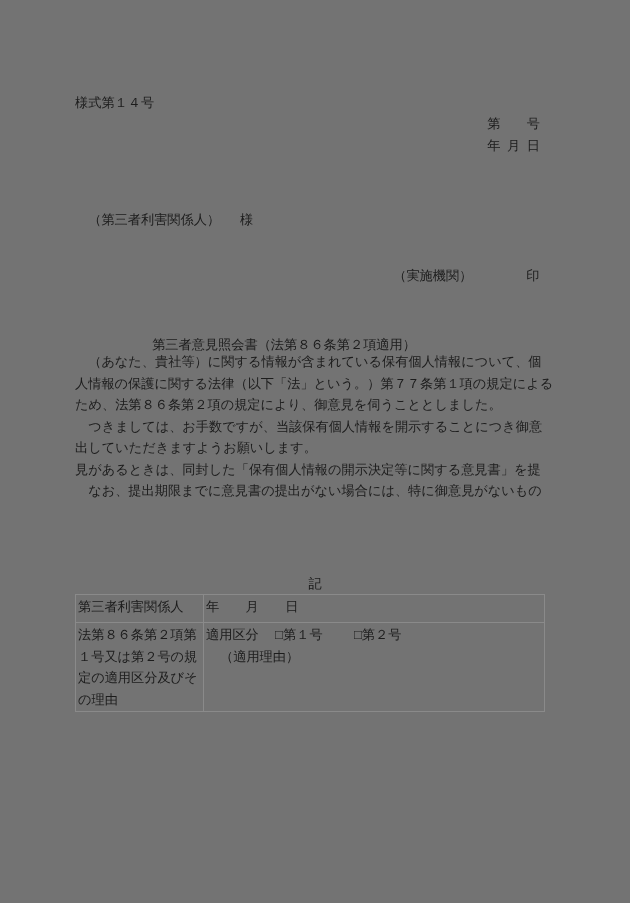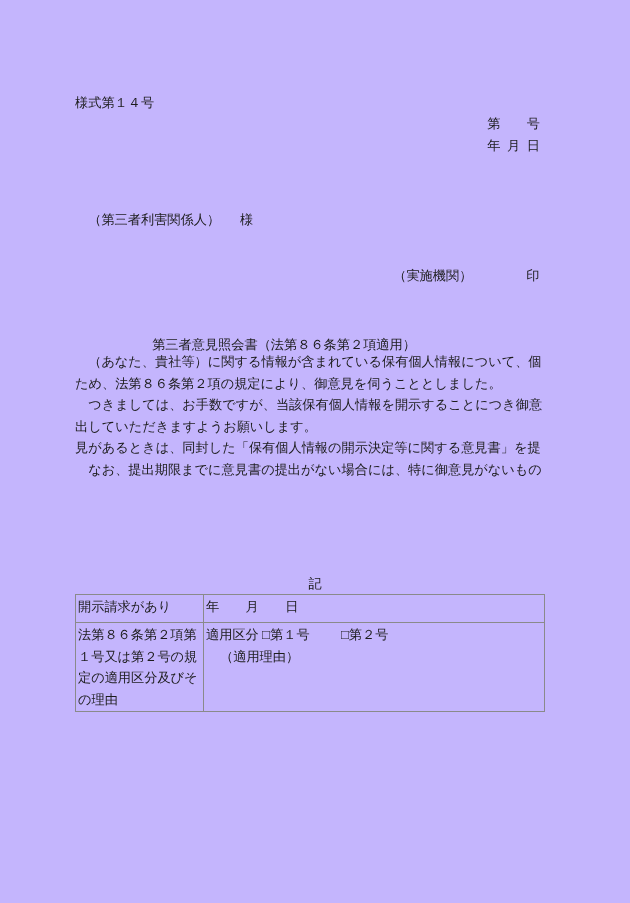--- a/index.html
+++ b/index.html
@@ -1,20 +1,20 @@
 <!DOCTYPE html>
 <html><head>
 <meta charset="utf-8">
 <style>
   * { margin:0; padding:0; box-sizing:border-box; }
   html,body { background:#ffffff; }
   .page {
     position:relative;
     width:630px; height:903px;
-    background:#c4b5fd;
+    background:#737373;
     color:#1c1c1c;
     font-family:"Liberation Serif","DejaVu Serif",serif;
     font-size:13.2px;
     overflow:hidden;
   }
   .abs { position:absolute; line-height:1.15; white-space:pre; }
   .right-col { position:absolute; right:90px; text-align:right; line-height:1.15; white-space:pre; }
   .centered { transform:translateX(-50%);margin-top:20px; }
   .body-block { position:absolute; left:75px; top:351px; width:500px; }
   .body-line { line-height:21.5px; white-space:pre; }
@@ -32,21 +32,21 @@
     padding:1px 2px;
     line-height:21.5px;
     font-size:13.2px;
   }
   td.col-label { width:128px; }
   td.col-value { width:341px; }
   tr.r1 { height:43px; }
   tr.r2 { height:28px; }
   tr.r3 { height:80px; }
   td.apply-cell { padding-top:22px; }
-  .cbx1 { }
+  .cbx1 { margin-left:13px; }
   .cbx2 { margin-left:28px; }
   .reason-line { margin-left:14px; }
 </style>
 </head>
 <body>
 
 <div class="page">
 
   <div class="abs" style="left:75px; top:95px;">様式第１４号</div>
 
@@ -59,33 +59,34 @@
   </div>
 
   <div class="abs" style="left:380px; top:253px;">
     <span>（実施機関）</span><span class="seal">印</span>
   </div>
 
   <div class="abs centered" style="left:284px; top:317px;">第三者意見照会書（法第８６条第２項適用）</div>
 
   <div class="body-block">
     <div class="body-line">　（あなた、貴社等）に関する情報が含まれている保有個人情報について、個</div>
+    <div class="body-line">人情報の保護に関する法律（以下「法」という。）第７７条第１項の規定による</div>
     <div class="body-line">ため、法第８６条第２項の規定により、御意見を伺うこととしました。</div>
     <div class="body-line">　つきましては、お手数ですが、当該保有個人情報を開示することにつき御意</div>
     <div class="body-line">出していただきますようお願いします。</div>
     <div class="body-line">見があるときは、同封した「保有個人情報の開示決定等に関する意見書」を提</div>
     <div class="body-line">　なお、提出期限までに意見書の提出がない場合には、特に御意見がないもの</div>
   </div>
 
   <div class="abs centered" style="left:315px; top:556px;">記</div>
 
   <table class="form-table">
     <tbody>
       <tr class="r2">
-        <td class="col-label">開示請求があり</td>
+        <td class="col-label">第三者利害関係人</td>
         <td class="col-value">年　　月　　日</td>
       </tr>
       <tr class="r3">
         <td class="col-label">法第８６条第２項第１号又は第２号の規定の適用区分及びその理由</td>
         <td class="col-value apply-cell">
           <div>
             <span>適用区分</span>
             <span class="cbx1"><span>□</span><span>第１号</span></span>
             <span class="cbx2"><span>□</span><span>第２号</span></span>
           </div>

